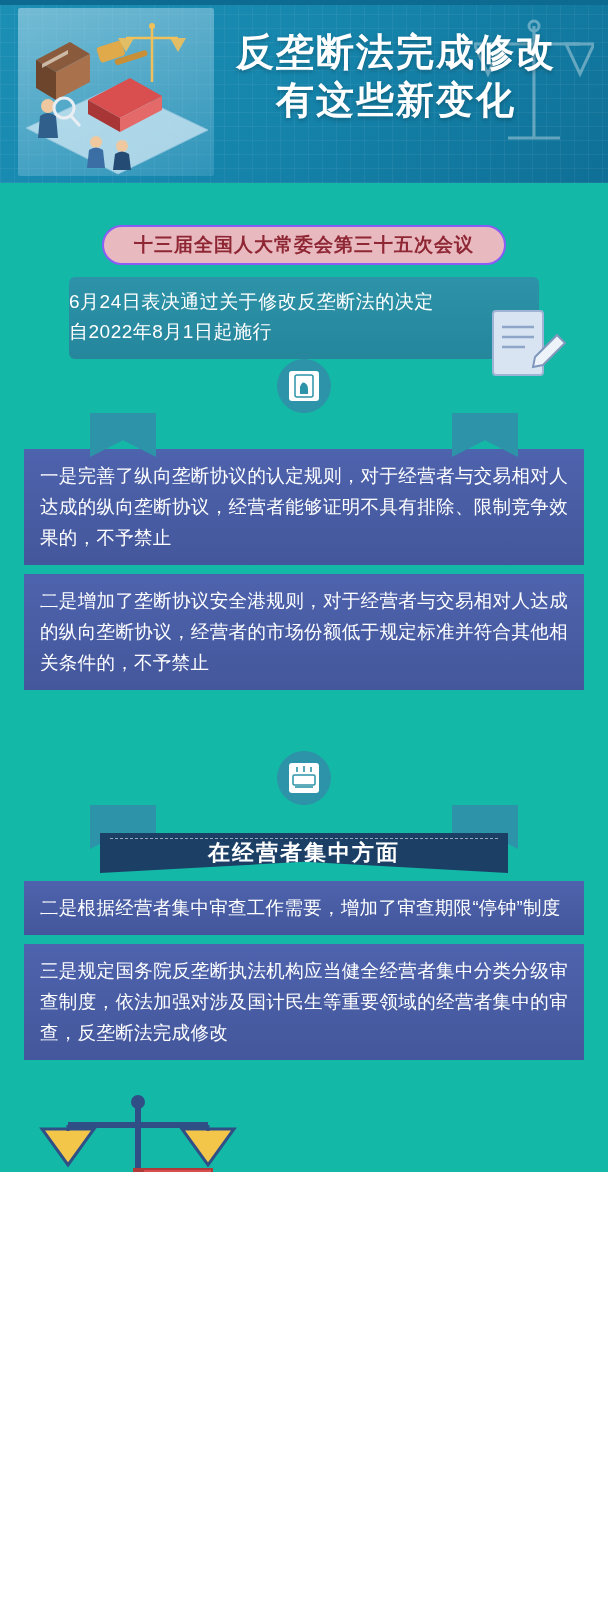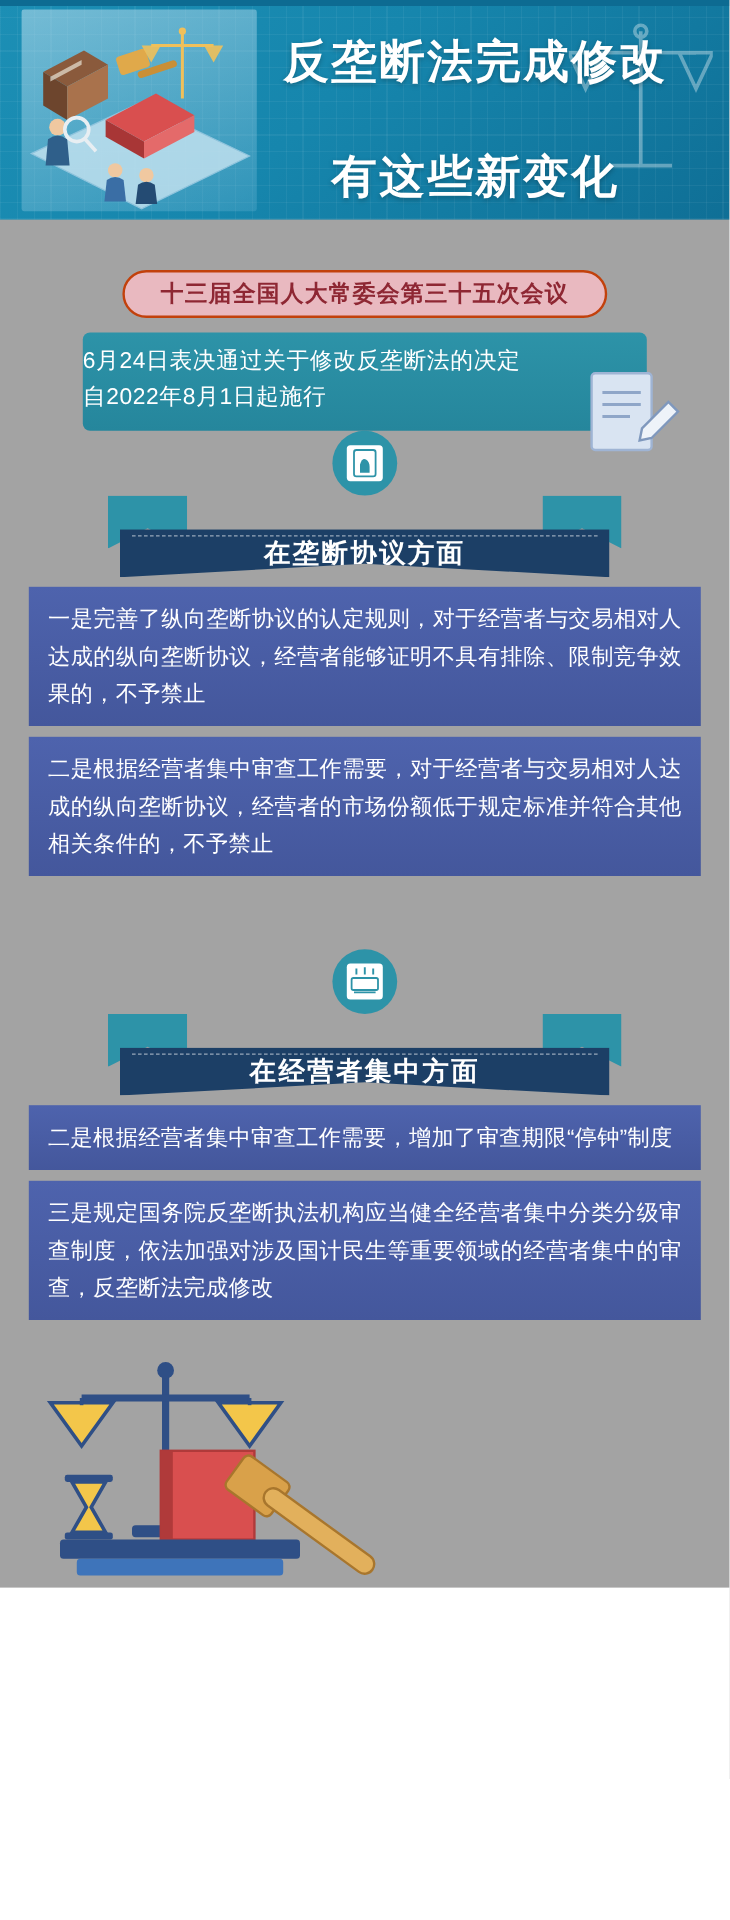--- a/index.html
+++ b/index.html
@@ -11,22 +11,22 @@
     width: 608px;
     height: 1600px;
     font-family: "Liberation Sans", "DejaVu Sans", sans-serif;
     overflow: hidden;
     position: relative;
   }
 
   .page {
     position: relative;
     width: 608px;
-    height: 1323px;
-    background: #a3a3a3;
+    height: 1172px;
+    background: #14b8a6;
     overflow: hidden;
   }
 
   
   .header {
     position: relative;
     width: 608px;
     height: 183px;
     background: linear-gradient(135deg, #1c8fb5 0%, #1686ad 45%, #0f6f96 100%);
     overflow: hidden;
@@ -58,42 +58,42 @@
     top: 28px;
     width: 400px;
     text-align: center;
     color: #ffffff;
     font-weight: bold;
     font-size: 38px;
     line-height: 48px;
     letter-spacing: 2px;
     text-shadow: 0 2px 4px rgba(0,0,0,0.25);
   }
-  .header-title .line2 { display: block; margin-top: 48px; }
+  .header-title .line2 { display: block; }
 
   
   .scale-deco {
     position: absolute;
     right: 14px; top: 18px;
     width: 120px; height: 150px;
     opacity: 0.35;
   }
 
   
   .content {
     position: relative;
     width: 608px;
     padding-top: 0;
   }
 
   .meeting-badge {
     margin: 42px auto 0 auto;
     width: 404px;
     height: 40px;
-    border: 2px solid #c2410c;
+    border: 2px solid #8b5cf6;
     border-radius: 20px;
     background: #e9b9c0;
     color: #8e2733;
     font-size: 19px;
     font-weight: bold;
     letter-spacing: 1px;
     display: flex;
     align-items: center;
     justify-content: center;
     box-sizing: border-box;
@@ -333,27 +333,23 @@
         <div class="wing right"></div>
         <div class="icon-circle">
           <div class="icon-inner-box">
             <svg width="30" height="30" viewBox="0 0 30 30">
               <rect x="6" y="4" width="18" height="22" rx="2" fill="#ffffff" stroke="#2d93a8" stroke-width="1.5"></rect>
               <path d="M11 16 q2 -6 5 -4 q3 2 3 6 l0 5 h-8 z" fill="#2d93a8"></path>
             </svg>
           </div>
         </div>
       </div>
-      <div class="section-banner">
-        <span class="dashed-top"></span>
-        <span>在垄断协议方面</span>
-      </div>
       <div class="items">
         <div class="item">一是完善了纵向垄断协议的认定规则，对于经营者与交易相对人达成的纵向垄断协议，经营者能够证明不具有排除、限制竞争效果的，不予禁止</div>
-        <div class="item">二是根据经营者集中审查工作需要，对于经营者与交易相对人达成的纵向垄断协议，经营者的市场份额低于规定标准并符合其他相关条件的，不予禁止</div>
+        <div class="item">二是增加了垄断协议安全港规则，对于经营者与交易相对人达成的纵向垄断协议，经营者的市场份额低于规定标准并符合其他相关条件的，不予禁止</div>
       </div>
     </div>
 
     <div class="spacer-lg"></div>
 
     <div class="section">
       <div class="section-top">
         <div class="wing left"></div>
         <div class="wing right"></div>
         <div class="icon-circle">

